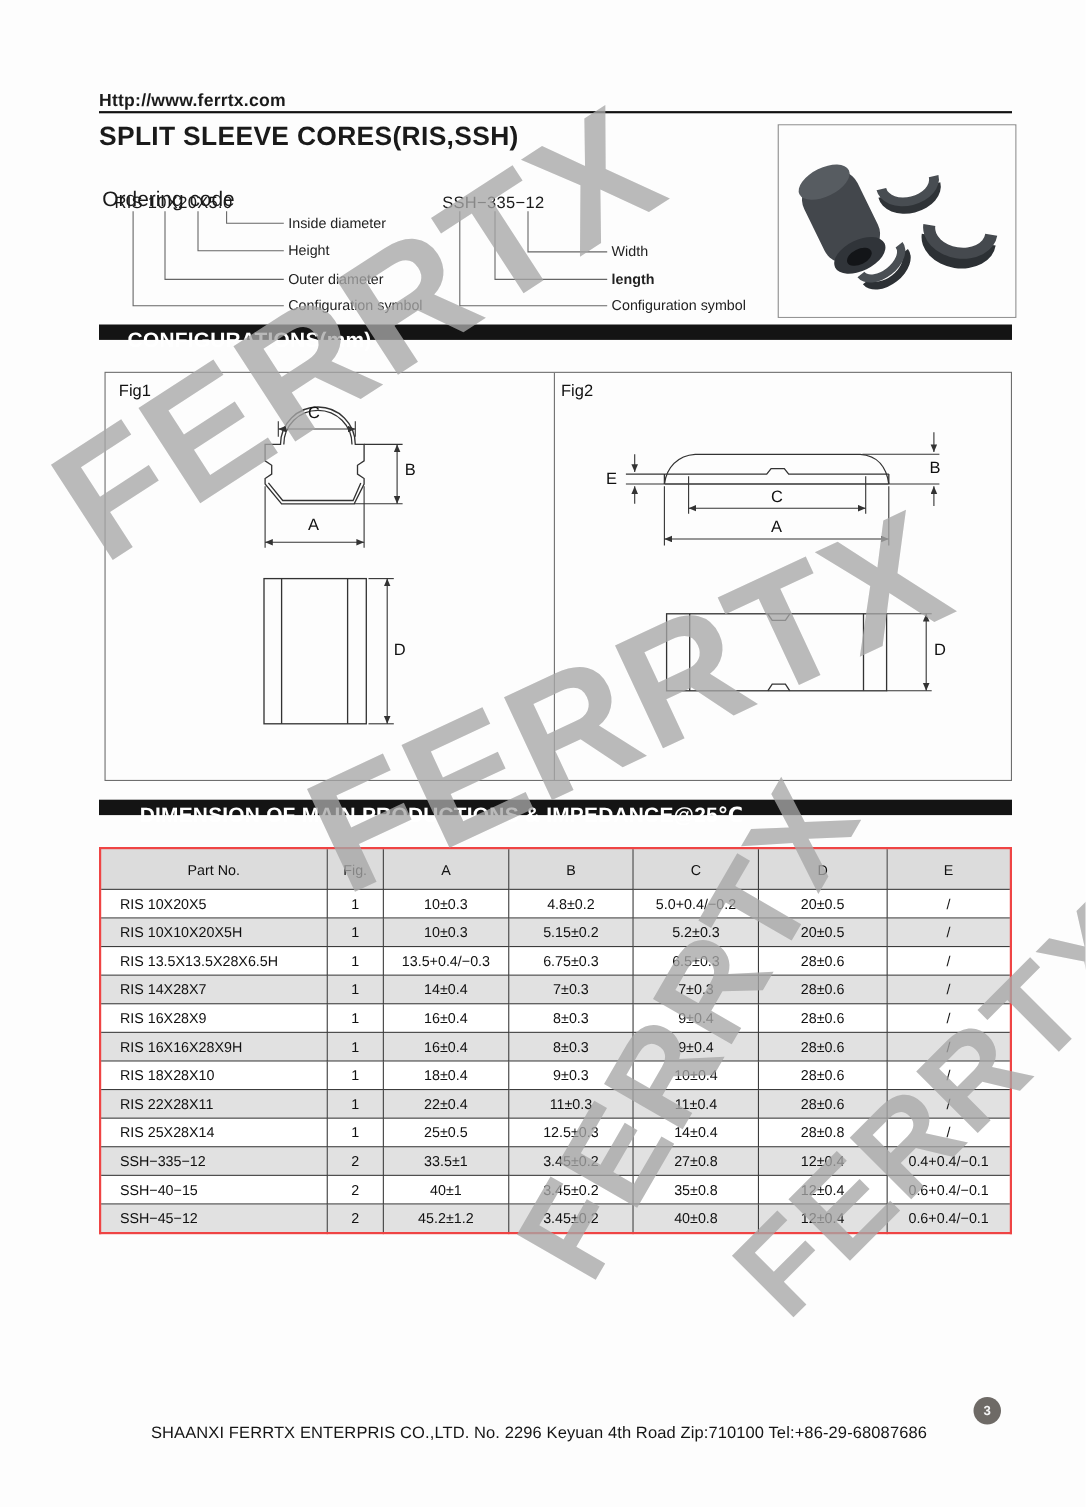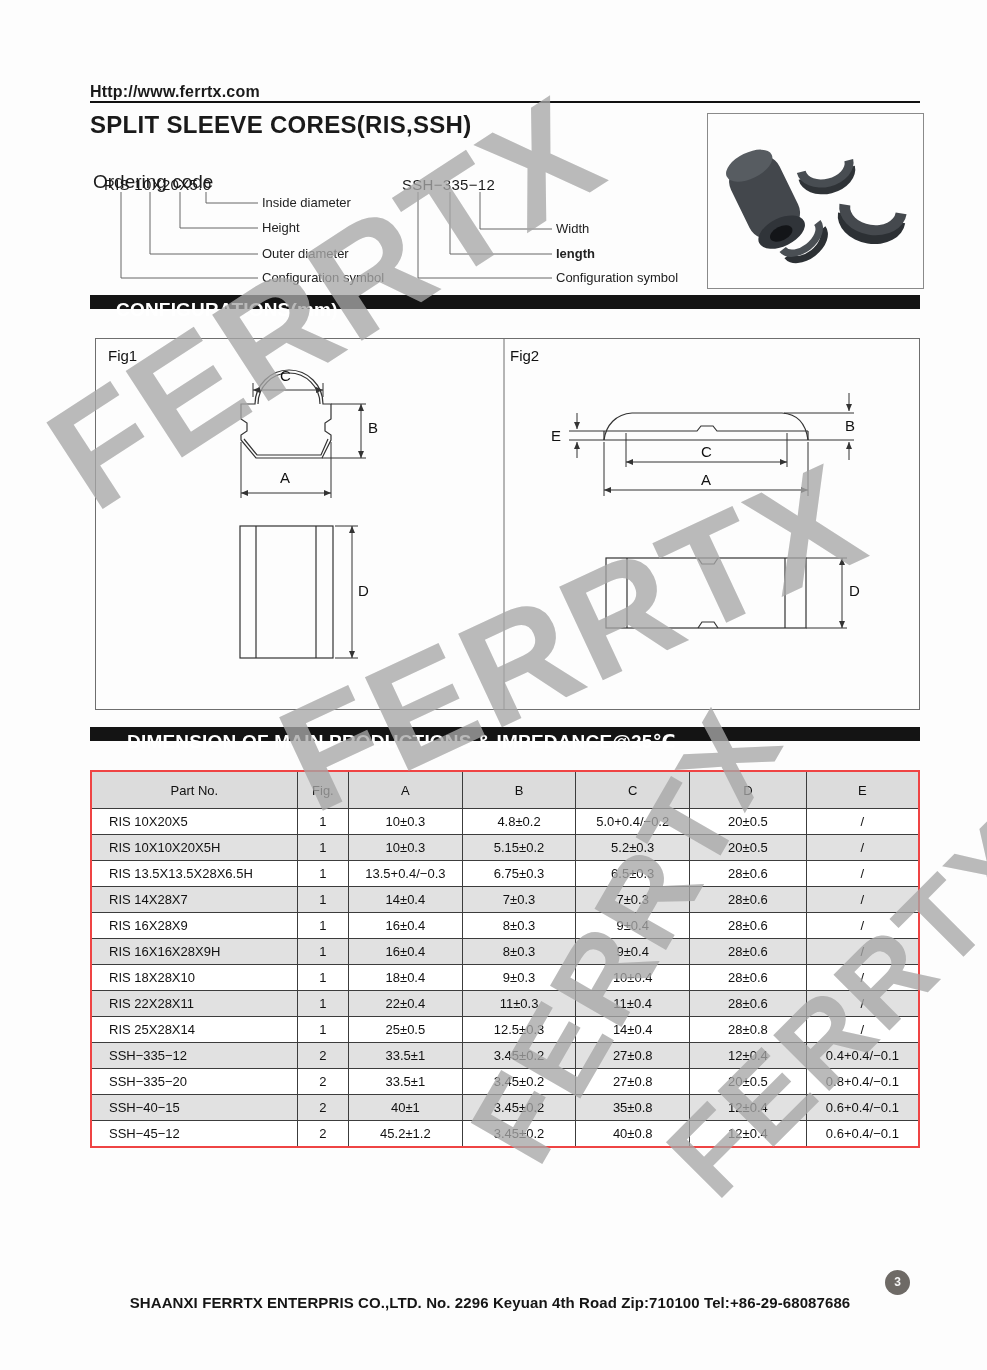--- a/index.html
+++ b/index.html
@@ -38,21 +38,21 @@
     padding:0;white-space:nowrap;overflow:hidden;height:25px;color:#111;
   }
   table.dims thead th{height:36px;background:#dcdcdc;}
   table.dims tbody td:first-child{text-align:left;padding-left:17px;}
   table.dims tbody tr:nth-child(even){background:#e1e1e1;}
   table.dims tbody tr:nth-child(odd){background:#ffffff;}
   
   .remarks{left:94px;top:1152px;font-size:16px;color:#1c1c1c;}
   .page-badge{left:885px;top:1270px;width:25px;height:25px;border-radius:50%;background:#6e6a66;
               color:#f5f5f5;font-size:12px;font-weight:bold;line-height:25px;text-align:center;}
-  .footer{left:60px;top:1294px;width:860px;text-align:center;font-size:15px;font-weight:bold;
+  .footer{left:60px;top:1294px;width:860px;text-align:center;font-size:15px;font-weight:normal;
           letter-spacing:.1px;color:#151515;}
   
   .wm{position:absolute;font-weight:bold;color:rgba(167,167,167,.78);line-height:1;
       white-space:nowrap;letter-spacing:.02em;transform-origin:0 0;pointer-events:none;z-index:50;}
   .wm1{left:25px;top:408px;font-size:150px;transform:rotate(-33deg);}
   .wm2{left:260px;top:700px;font-size:150px;transform:rotate(-25deg);}
   .wm3{left:450px;top:1120px;font-size:120px;transform:rotate(-60deg);}
   .wm4{left:648px;top:1135px;font-size:115px;transform:rotate(-45deg);}
 </style>
 </head>
@@ -304,29 +304,20 @@
           <tr>
             <td>SSH−335−12</td>
             <td>2</td>
             <td>33.5±1</td>
             <td>3.45±0.2</td>
             <td>27±0.8</td>
             <td>12±0.4</td>
             <td>0.4+0.4/−0.1</td>
           </tr>
           <tr>
-            <td>SSH−335−20</td>
-            <td>2</td>
-            <td>33.5±1</td>
-            <td>3.45±0.2</td>
-            <td>27±0.8</td>
-            <td>20±0.5</td>
-            <td>0.8+0.4/−0.1</td>
-          </tr>
-          <tr>
             <td>SSH−40−15</td>
             <td>2</td>
             <td>40±1</td>
             <td>3.45±0.2</td>
             <td>35±0.8</td>
             <td>12±0.4</td>
             <td>0.6+0.4/−0.1</td>
           </tr>
           <tr>
             <td>SSH−45−12</td>

